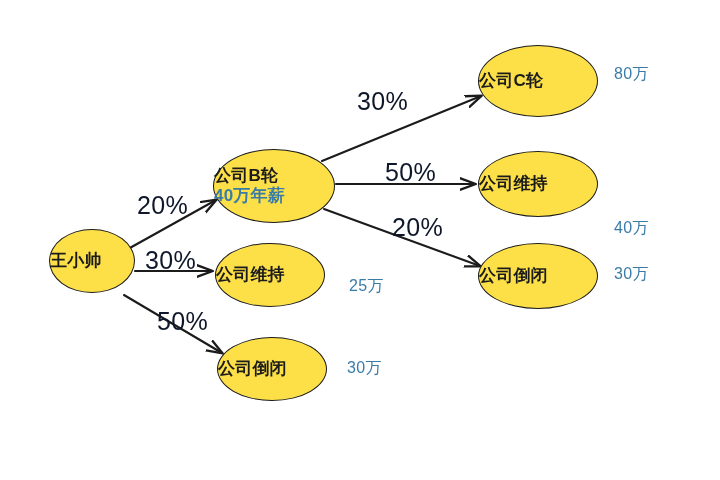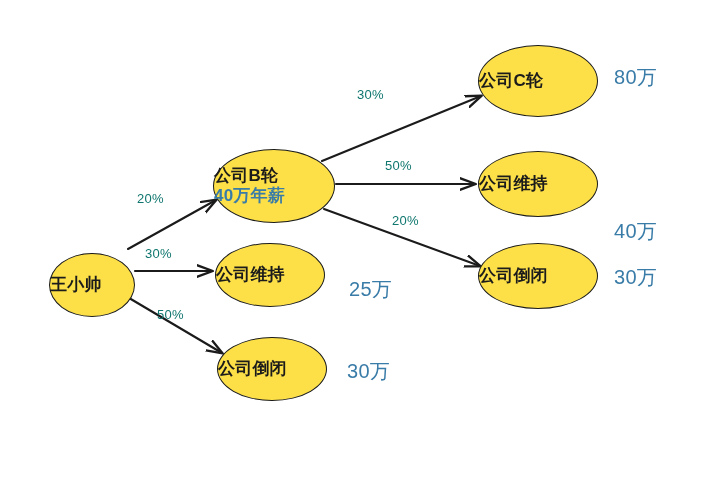--- a/index.html
+++ b/index.html
@@ -49,28 +49,28 @@
   .node-sub {
     color: #3a7ca8;
     font-size: 17px;
     white-space: nowrap;
     letter-spacing: 0.2px;
     margin-top: 1px;
   }
   .payoff {
     position: absolute;
     color: #3a7ca8;
-    font-size: 20px;
+    font-size: 16px;
     white-space: nowrap;
     letter-spacing: 0.3px;
   }
   .edge-label {
     position: absolute;
-    color: #0f766e;
-    font-size: 13px;
+    color: #0f172a;
+    font-size: 25px;
     white-space: nowrap;
     letter-spacing: 0.3px;
   }
 </style>
 </head>
 <body>
 
 <div id="diagram-root">
 
   <svg id="edge-layer" viewBox="0 0 720 480" width="720" height="480" xmlns="http://www.w3.org/2000/svg">
@@ -83,21 +83,21 @@
         <line x1="128" y1="249" x2="216" y2="200" stroke="#1b1b1b" stroke-width="2.1" stroke-linecap="round" marker-end="url(#arrowhead)"></line>
         <line x1="135" y1="271" x2="212" y2="271" stroke="#1b1b1b" stroke-width="2.1" stroke-linecap="round" marker-end="url(#arrowhead)"></line>
         <line x1="124" y1="295" x2="222" y2="353" stroke="#1b1b1b" stroke-width="2.1" stroke-linecap="round" marker-end="url(#arrowhead)"></line>
         <line x1="322" y1="161" x2="481" y2="96" stroke="#1b1b1b" stroke-width="2.1" stroke-linecap="round" marker-end="url(#arrowhead)"></line>
         <line x1="336" y1="184" x2="475" y2="184" stroke="#1b1b1b" stroke-width="2.1" stroke-linecap="round" marker-end="url(#arrowhead)"></line>
         <line x1="324" y1="209" x2="480" y2="266" stroke="#1b1b1b" stroke-width="2.1" stroke-linecap="round" marker-end="url(#arrowhead)"></line>
       </g>
   </svg>
 
   <div id="node-layer">
-      <div class="node" style="left: 49px; top: 253px; width: 86px; height: 64px;">
+      <div class="node" style="left: 49px; top: 229px; width: 86px; height: 64px;">
         <div class="node-label">王小帅</div>
       </div>
       <div class="node" style="left: 213px; top: 149px; width: 122px; height: 74px;">
         <div class="node-label">公司B轮</div>
         <div class="node-sub">40万年薪</div>
       </div>
       <div class="node" style="left: 215px; top: 243px; width: 110px; height: 64px;">
         <div class="node-label">公司维持</div>
       </div>
       <div class="node" style="left: 217px; top: 337px; width: 110px; height: 64px;">

